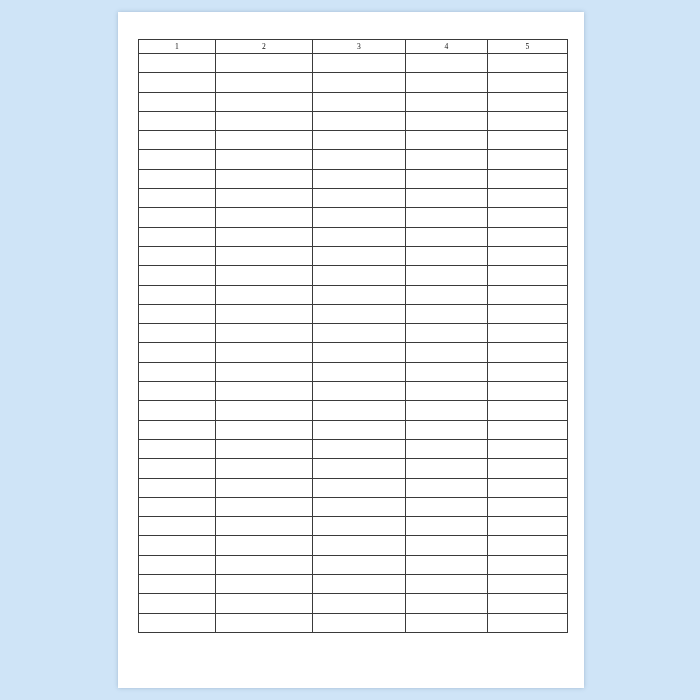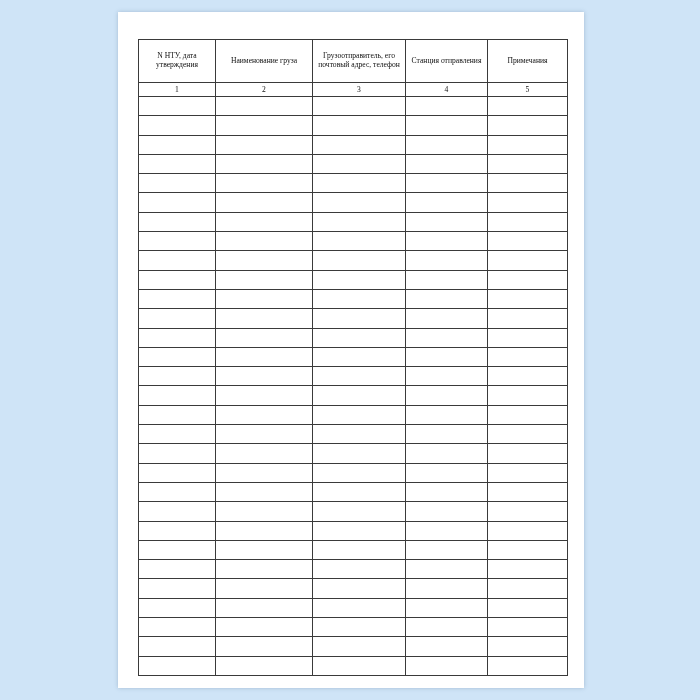--- a/index.html
+++ b/index.html
@@ -72,27 +72,20 @@
 </style>
 </head>
 <body>
 
 <div id="page-canvas">
   <div class="sheet">
     <div class="sheet-inner">
       <table class="register">
         <thead>
           <tr>
-            <th class="col-head c1">N НТУ, дата утверждения</th>
-            <th class="col-head c2">Наименование груза</th>
-            <th class="col-head c3">Грузоотправитель, его почтовый адрес, телефон</th>
-            <th class="col-head c4">Станция отправления</th>
-            <th class="col-head c5">Примечания</th>
-          </tr>
-          <tr>
             <td class="num-cell c1">1</td>
             <td class="num-cell c2">2</td>
             <td class="num-cell c3">3</td>
             <td class="num-cell c4">4</td>
             <td class="num-cell c5">5</td>
           </tr>
         </thead>
         <tbody id="table-body">
             <tr>
               <td class="blank-cell c1"></td>

